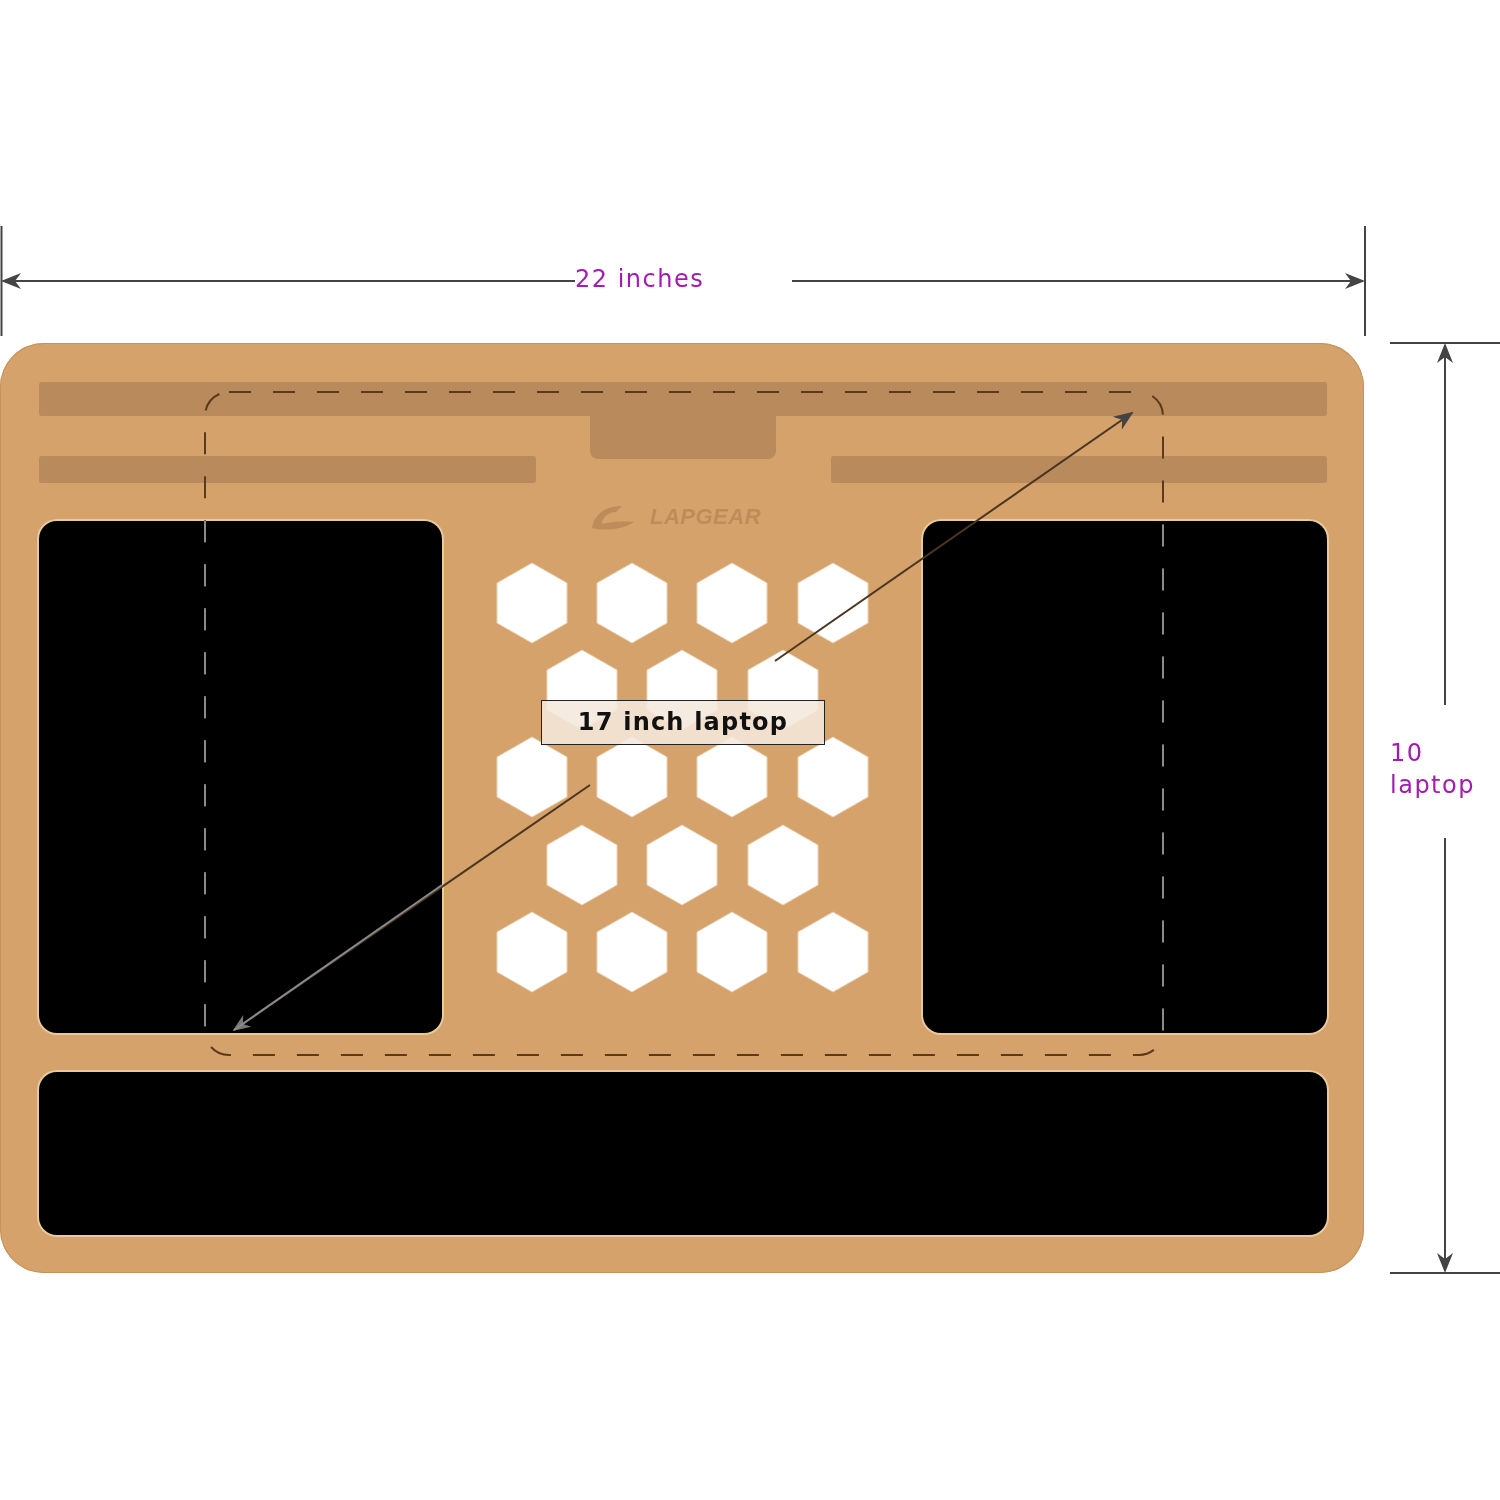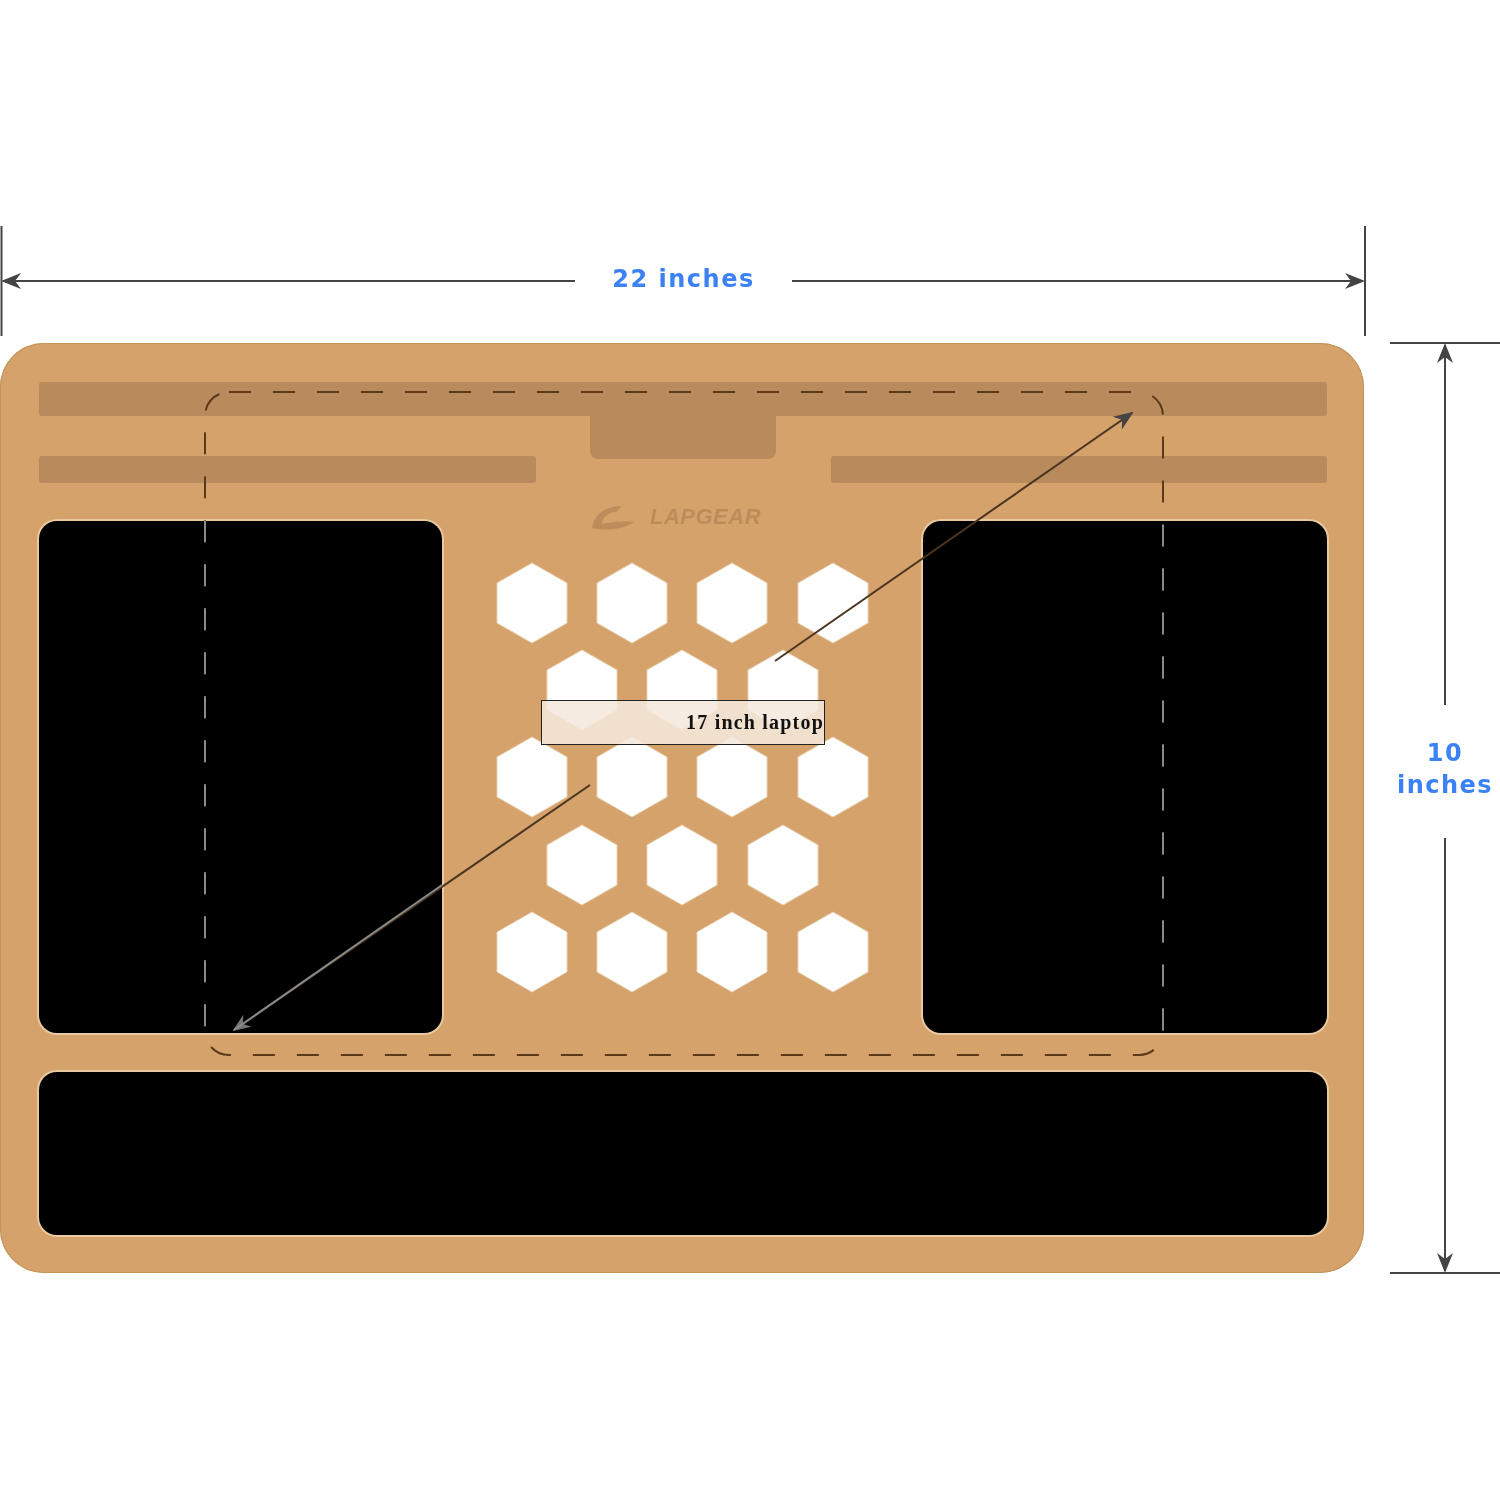--- a/index.html
+++ b/index.html
@@ -4,24 +4,24 @@
   <style>
     html, body { margin: 0; padding: 0; background: #ffffff; }
     body { width: 1500px; height: 1500px; position: relative; overflow: hidden;
            font-family: "DejaVu Sans", "Liberation Sans", sans-serif; }
     .abs { position: absolute; }
     .board { left: 0; top: 343px; width: 1364px; height: 930px; background: #d4a26a;
              border-radius: 44px; box-shadow: inset 0 0 0 1px #c49358; }
     .stripe { background: #b98b5c; border-radius: 3px; }
     .tab { background: #b98b5c; border-radius: 0 0 8px 8px; }
     .pad { background: #000000; border-radius: 18px; box-shadow: 0 0 0 2px #e8c9a0; }
-    .dim-text { color: #3b82f6; font-weight: bold; letter-spacing: 1.5px; text-align: center; }
+    .dim-text { color: #a21caf; font-weight: normal; letter-spacing: 1.5px; }
     .laptop-label { background: rgba(245,232,220,0.88); border: 1.5px solid #222;
-                    color: #111; font-weight: bold; font-size: 20px; letter-spacing: 1.2px;
-                    text-align: right; line-height: 42px; font-family: Liberation Serif, serif; }
+                    color: #111; font-weight: bold; font-size: 24px; letter-spacing: 1.2px;
+                    text-align: center; line-height: 42px; }
     .logo-text { color: #bd8c5a; font-weight: bold; font-style: italic; font-size: 22px;
                  letter-spacing: 0.5px; font-family: "Liberation Sans", sans-serif; }
     svg { position: absolute; left: 0; top: 0; overflow: visible; }
   </style>
 </head>
 <body>
 
 <div class="abs board"></div>
 
 <div class="abs stripe" style="left:39px; top:382px; width:1288px; height:34px;"></div>
@@ -92,16 +92,16 @@
 
   <line x1="1390" y1="343" x2="1500" y2="343" stroke="#444" stroke-width="2"></line>
   <line x1="1390" y1="1273" x2="1500" y2="1273" stroke="#444" stroke-width="2"></line>
   <line x1="1445" y1="705" x2="1445" y2="345" stroke="#444" stroke-width="2" marker-end="url(#ah)"></line>
   <line x1="1445" y1="838" x2="1445" y2="1271" stroke="#444" stroke-width="2" marker-end="url(#ah)"></line>
 </svg>
 
 <div class="abs dim-text" style="left:575px; top:263px; width:217px; font-size:24px; line-height:32px;">22 inches</div>
 <div class="abs dim-text" style="left:1390px; top:737px; width:110px; font-size:24px; line-height:32px;">
   <div>10</div>
-  <div>inches</div>
+  <div>laptop</div>
 </div>
 
 <div class="abs laptop-label" style="left:541px; top:700px; width:282px; height:43px;">17 inch laptop</div>
 
 </body></html>

